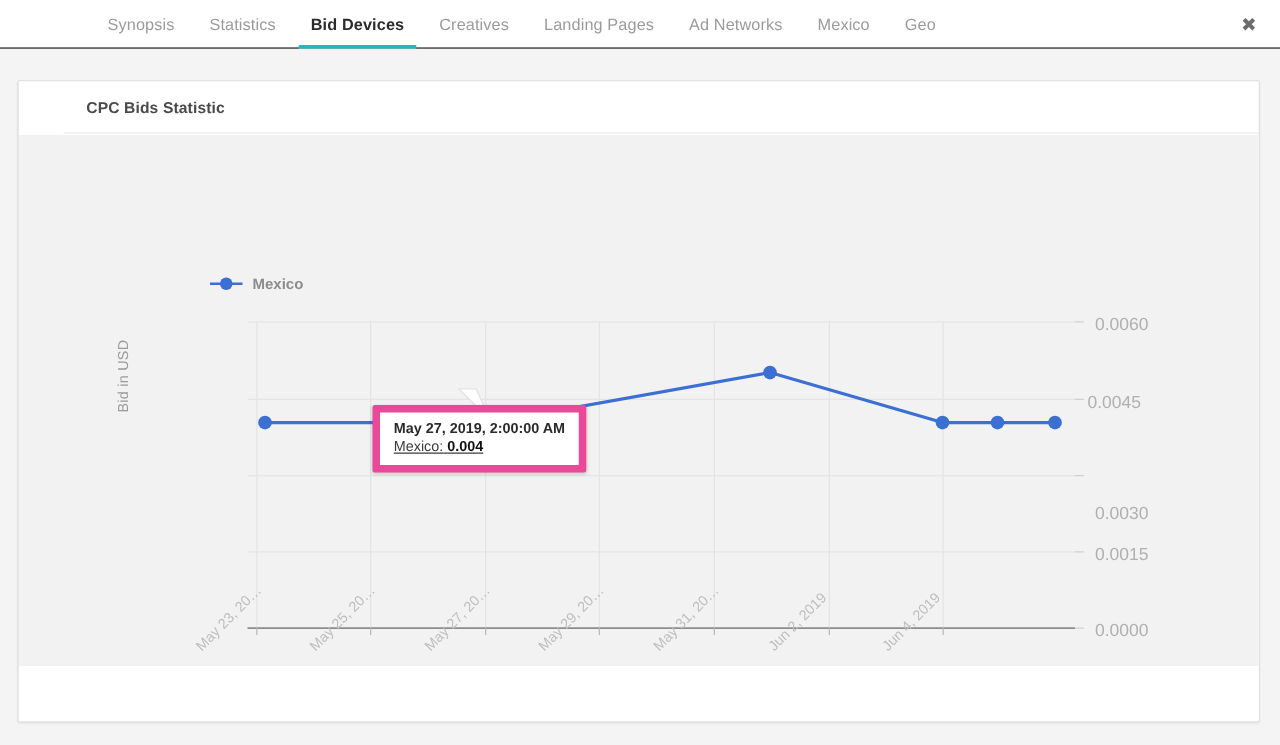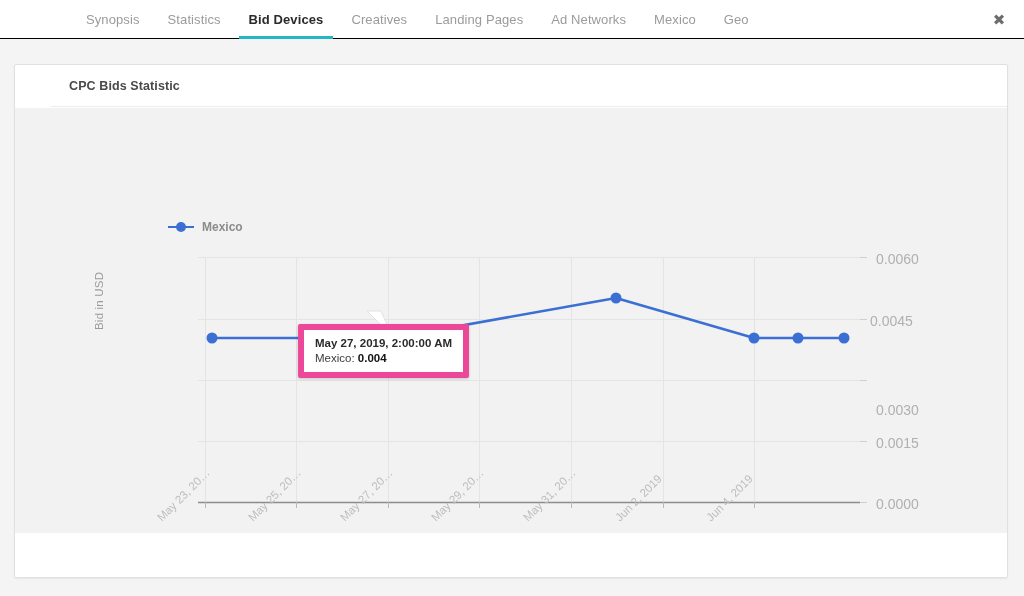--- a/index.html
+++ b/index.html
@@ -216,20 +216,21 @@
     font-size: 11.5px;
     font-weight: bold;
     color: #2a2a2a;
     white-space: nowrap;
     margin-bottom: 3px;
   }
   .tt-row {
     font-size: 11.5px;
     color: #3c3c3c;
     white-space: nowrap;
+    text-decoration: underline;
   }
   .tt-row b { color: #111; }
 
   .card-footer {
     position: absolute;
     left: 0;
     top: 468px;
     width: 992px;
     height: 44px;
     background: #ffffff;

